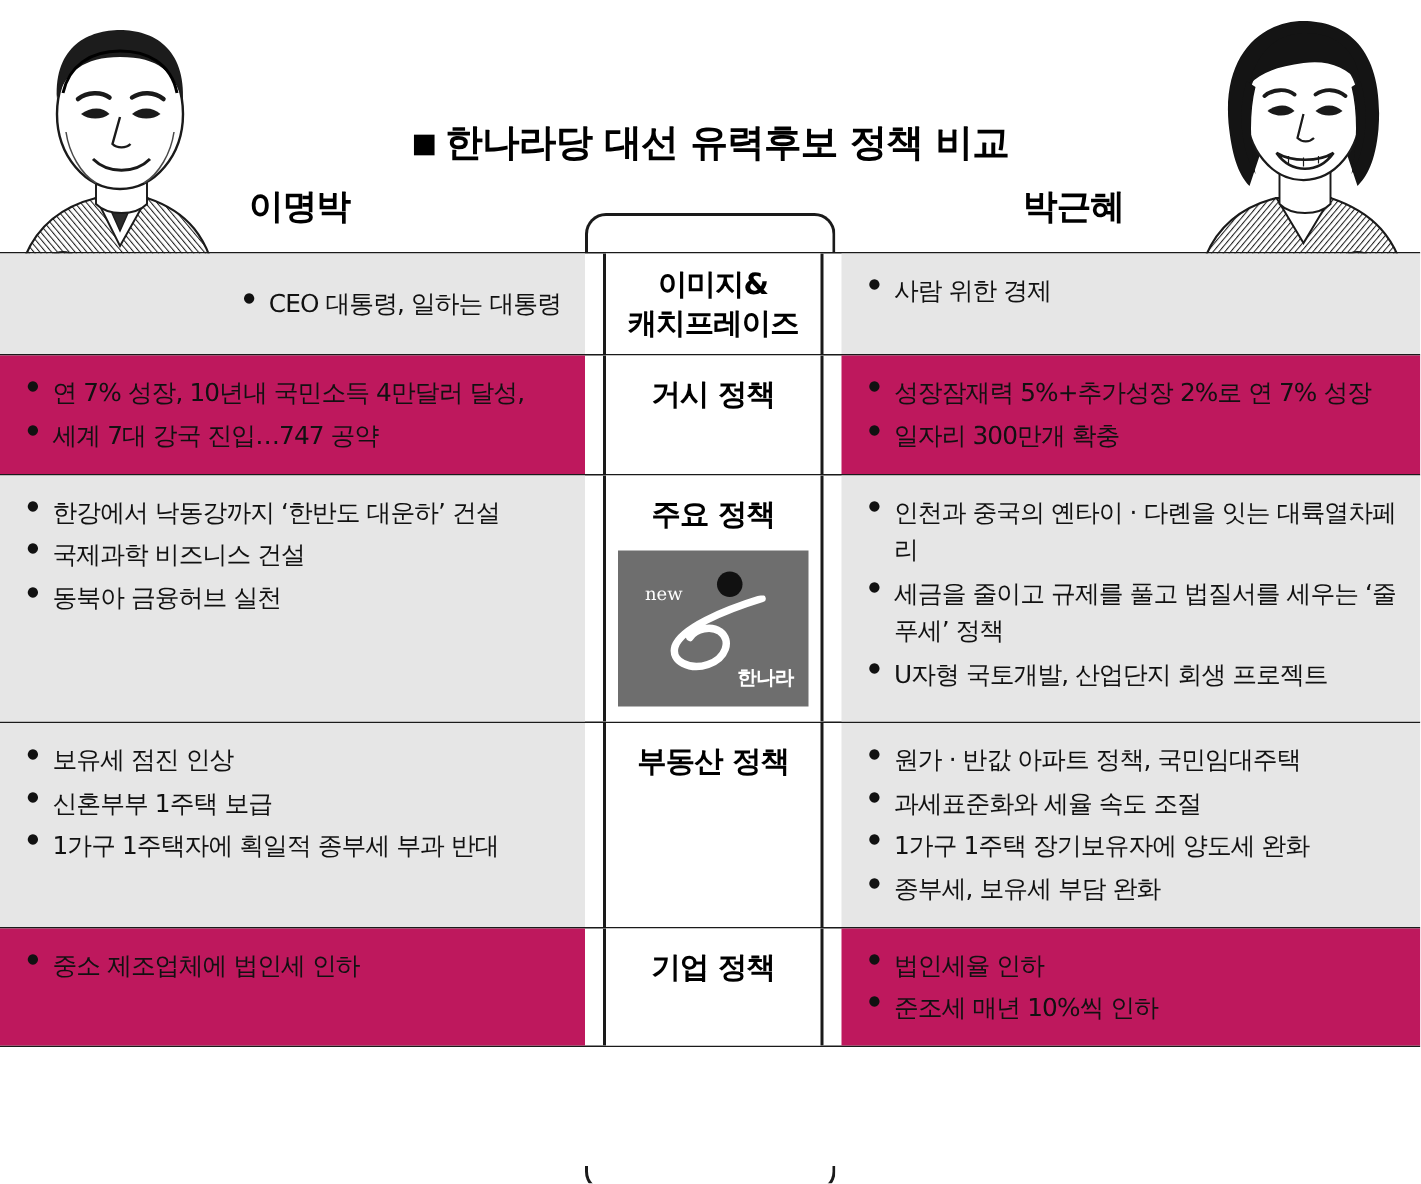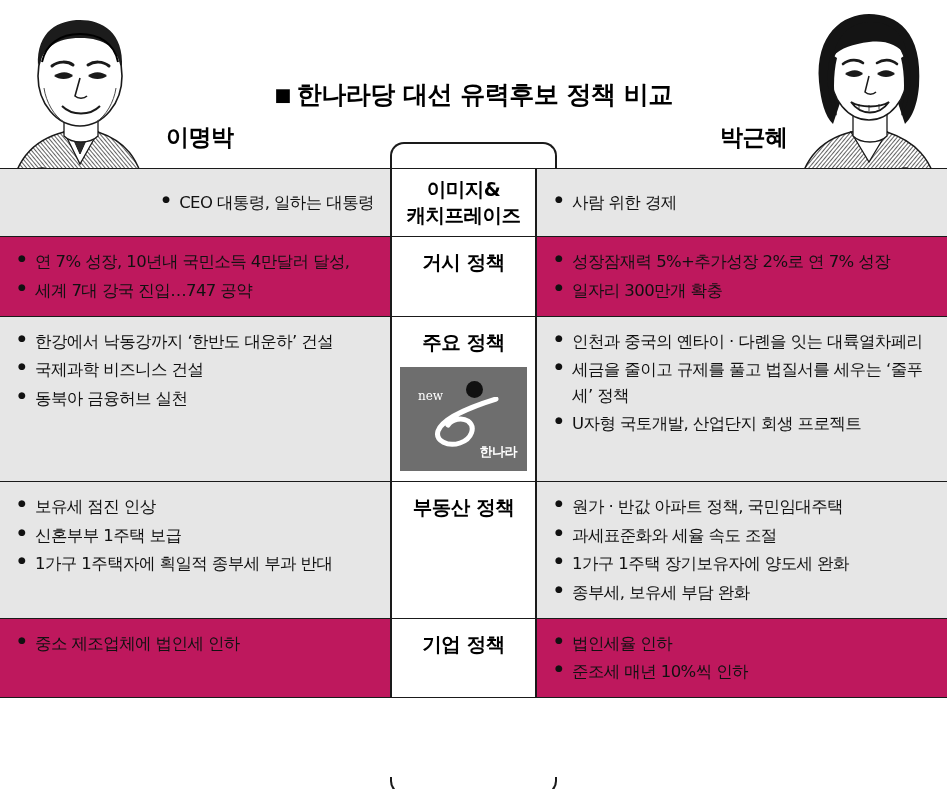--- a/index.html
+++ b/index.html
@@ -40,21 +40,21 @@
   
   .cand-name {
     position: absolute;
     font-size: 23px;
     font-weight: bold;
     color: #000;
     letter-spacing: -0.5px;
     text-align: center;
   }
   .cand-left  { top: 122px; left: 166px; }
-  .cand-right { top: 122px; left: 720px; }
+  .cand-right { top: 122px; left: 682px; }
 
   
   .portrait {
     position: absolute;
     top: 4px;
     width: 150px;
     height: 196px;
     overflow: hidden;
   }
   .portrait-left  { left: 2px; }
@@ -64,20 +64,21 @@
   .table {
     position: absolute;
     top: 168px;
     left: 0;
     width: 947px;
   }
   .row {
     display: flex;
     align-items: stretch;
     border-top: 1.6px solid #1a1a1a;
+    gap: 12px;
   }
   .row:last-child { border-bottom: 1.6px solid #1a1a1a; }
   .row.shaded .cell-left,
   .row.shaded .cell-right { background: #e6e6e6; }
   .row.plain .cell-left,
   .row.plain .cell-right { background: #be185d; }
 
   .cell-left {
     width: 390px;
     box-sizing: border-box;
@@ -138,21 +139,21 @@
 
   
   .row-first .cell-left {
     display: flex;
     align-items: center;
     justify-content: flex-end;
     padding-right: 16px;
   }
   .row-first .cell-right {
     display: flex;
-    align-items: center;
+    align-items: flex-start;
   }
   .row-first .cell-center { padding-top: 8px; padding-bottom: 8px; }
 
   
   .logo-box {
     margin-top: 12px;
     width: 127px;
     height: 104px;
     background: #6e6e6e;
     position: relative;

